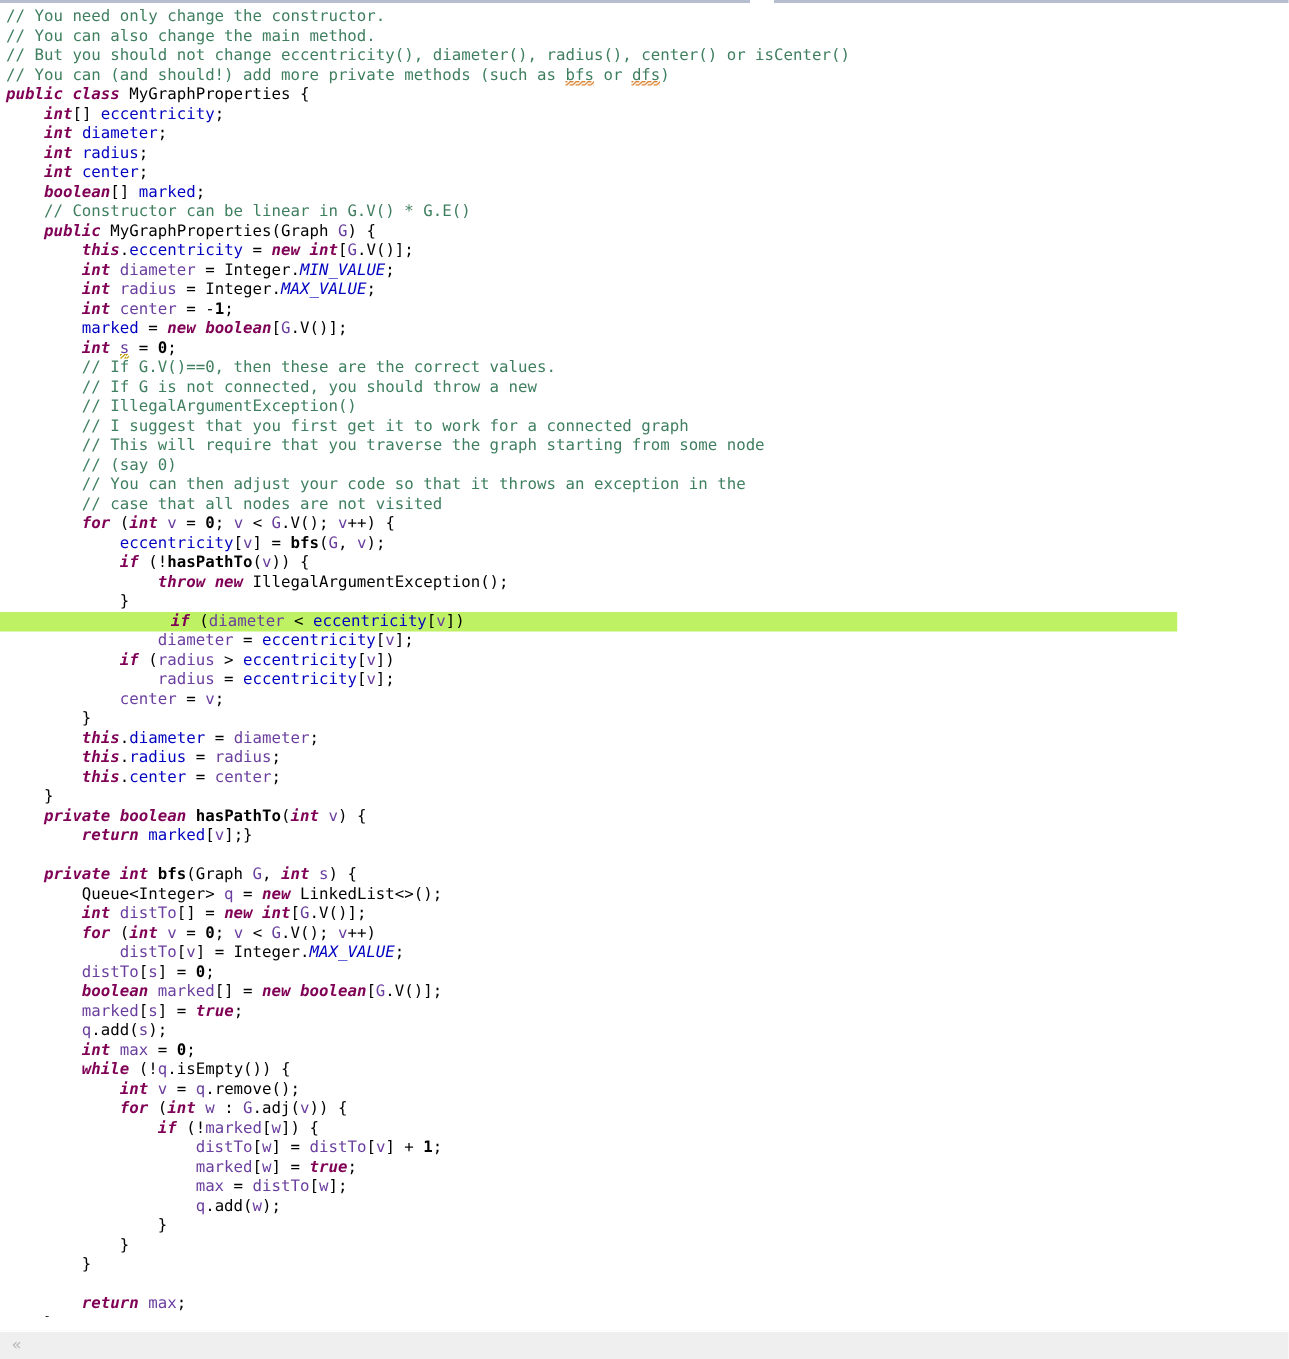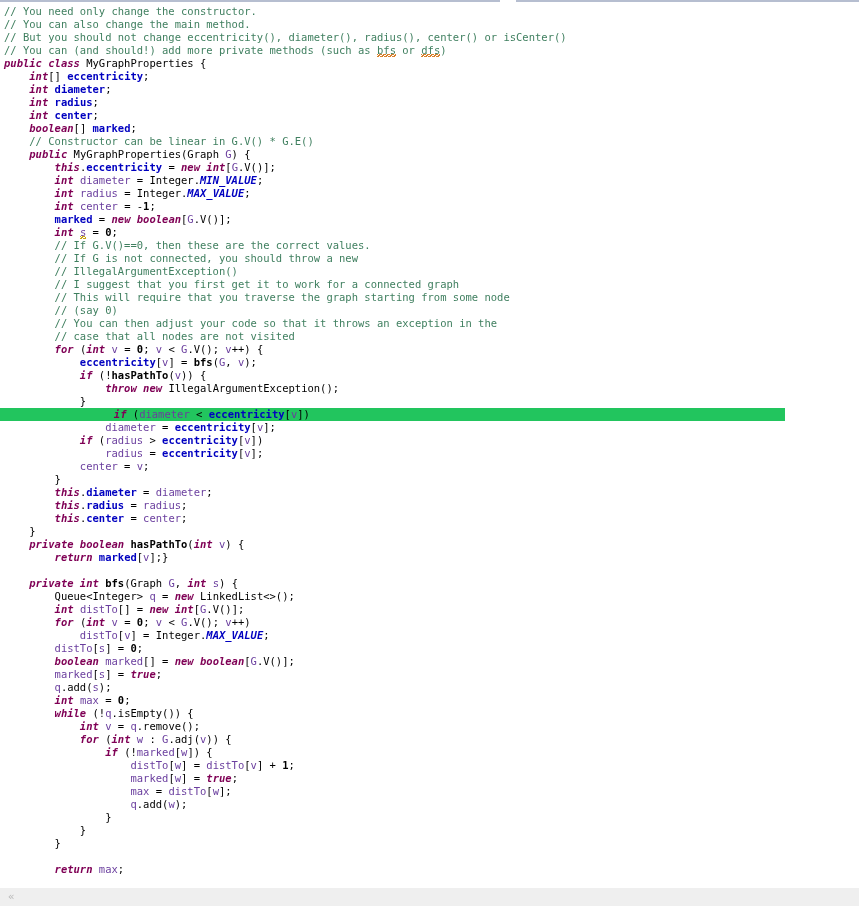--- a/index.html
+++ b/index.html
@@ -33,27 +33,27 @@
     line-height:13px;
     white-space:pre;
     padding-top:2px;
   }
   .ln{
     position:relative;
     height:13px;
     padding-left:4px;
     white-space:pre;
   }
-  .ln.cur{background:#22c55e;padding-left:38px;}
+  .ln.cur{background:#bef264;padding-left:38px;}
 
   
   .cm {color:#3f7f5f;}                      
   .kw {color:#7f0055;font-weight:bold;font-style:italic;}     
-  .fld{color:#0000c0;font-weight:bold;}                      
-  .sf {color:#0000c0;font-style:italic;font-weight:bold;} 
+  .fld{color:#0000c0;}                      
+  .sf {color:#0000c0;font-style:italic;font-weight:normal;} 
   .pl {color:#000000;}                      
   .lv {color:#6a3e9e;}                      
   .mt {color:#000000;font-weight:bold;}     
   .num{color:#000000;font-weight:bold;}
 
   
   .sq-spell{
     background-image:
       repeating-linear-gradient(135deg,#d97f2b 0 1px,transparent 1px 2px);
     background-position:0 100%;

